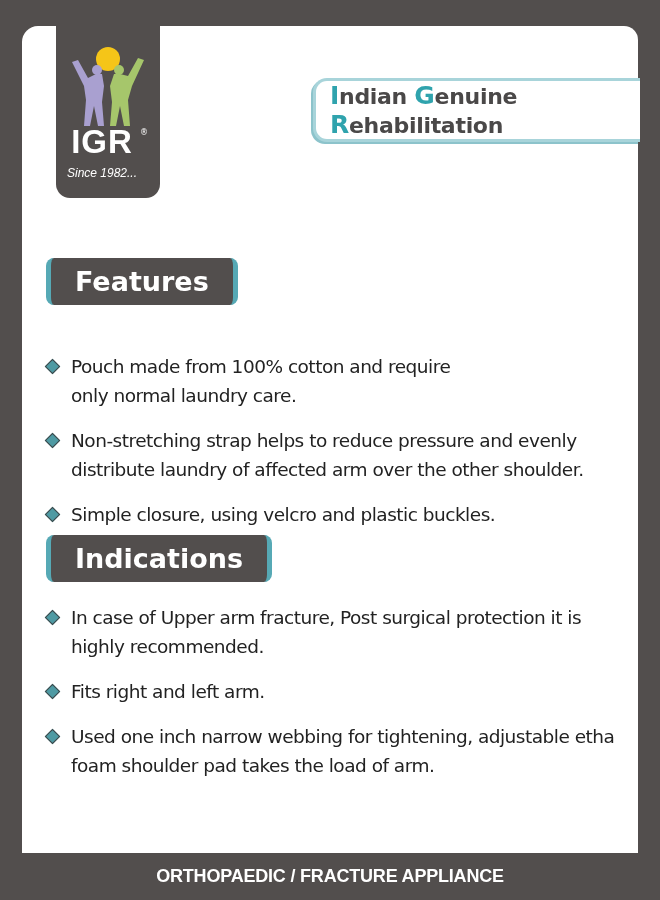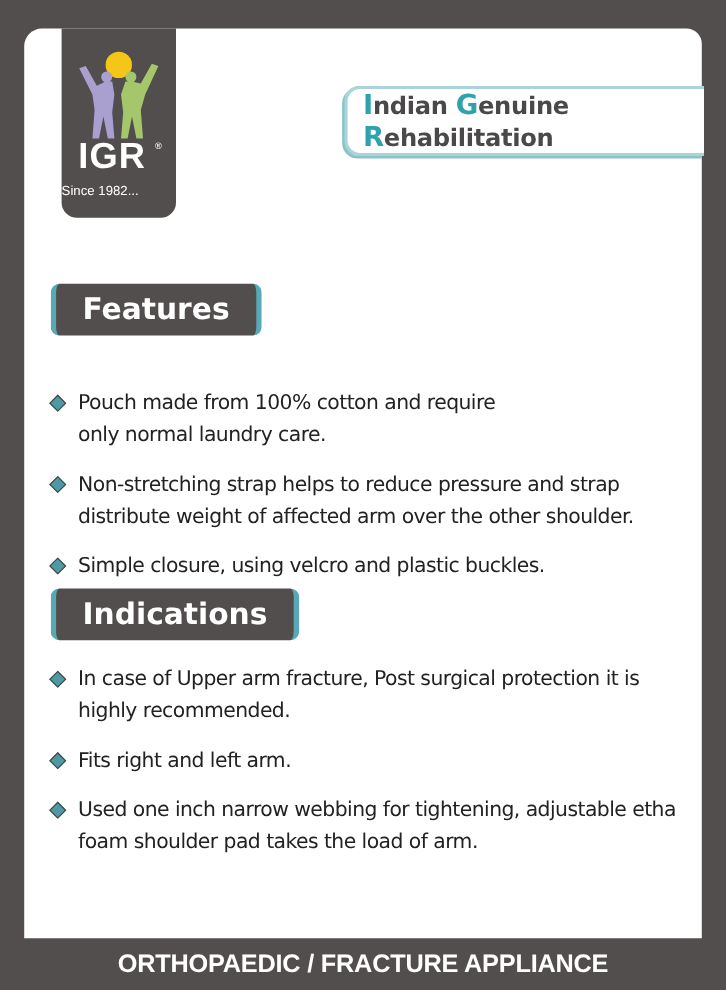--- a/index.html
+++ b/index.html
@@ -18,22 +18,22 @@
     .logo-figures { position: absolute; left: 14px; top: 20px; width: 76px; height: 82px; }
     .logo-text {
       position: absolute; left: 0; width: 92px; text-align: center;
       top: 97px; color: #fff; font-family: "Liberation Sans", sans-serif; font-weight: bold;
       font-size: 33px; letter-spacing: 1px;
     }
     .logo-reg {
       position: absolute; left: 84px; top: 102px; color: #fff; font-size: 8px;
     }
     .logo-since {
-      position: absolute; left: 0; width: 92px; text-align: left; top: 140px;
-      color: #fff; font-family: "Liberation Sans", sans-serif; font-size: 12px;
+      position: absolute; left: 0; width: 92px; text-align: center; top: 140px;
+      color: #fff; font-family: "Liberation Sans", sans-serif; font-size: 12px; font-style: italic;
     }
     .brand-box {
       position: absolute; left: 291px; top: 52px; width: 327px; height: 64px;
       border: 3px solid #a8d4da; border-right: none; border-radius: 14px 0 0 14px;
       box-shadow: -2px 2px 0 #8cc3cb;
       display: flex; align-items: center; padding-left: 14px; box-sizing: border-box;
       background: #fff;
       justify-content: flex-end;
     }
     .brand-text {
@@ -53,21 +53,21 @@
       font-size: 18.5px; color: #222; line-height: 29px; margin-bottom: 16px;
       letter-spacing: -0.5px;
     }
     .bullet {
       position: absolute; left: 1px; top: 9px; width: 9px; height: 9px;
       background: #4e9aa3; border: 1.5px solid #3c4648; transform: rotate(45deg);
     }
     .footer {
       position: absolute; left: 0; top: 853px; width: 660px; height: 47px;
       display: flex; align-items: center; justify-content: center;
-      color: #fff; font-family: "Liberation Sans", sans-serif; font-weight: bold; font-size: 23px;
+      color: #fff; font-family: "Liberation Sans", sans-serif; font-weight: bold; font-size: 18px;
       letter-spacing: -0.2px;
     }
   </style>
 </head>
 <body>
 
 <div class="panel">
 
   <div class="logo-tab">
     <svg class="logo-figures" viewBox="0 0 76 82">
@@ -90,21 +90,21 @@
 
   <div class="section-head" style="top:232px;">Features</div>
 
   <ul class="list" style="top:298px;margin-top:28px;">
     <li style="padding-right:150px;">
       <span class="bullet"></span>
       <span>Pouch made from 100% cotton and require only normal laundry care.</span>
     </li>
     <li>
       <span class="bullet"></span>
-      <span>Non-stretching strap helps to reduce pressure and strap distribute weight of affected arm over the other shoulder.</span>
+      <span>Non-stretching strap helps to reduce pressure and evenly distribute laundry of affected arm over the other shoulder.</span>
     </li>
     <li>
       <span class="bullet"></span>
       <span>Simple closure, using velcro and plastic buckles.</span>
     </li>
   </ul>
 
   <div class="section-head" style="top:509px;">Indications</div>
 
   <ul class="list" style="top:577px;">

